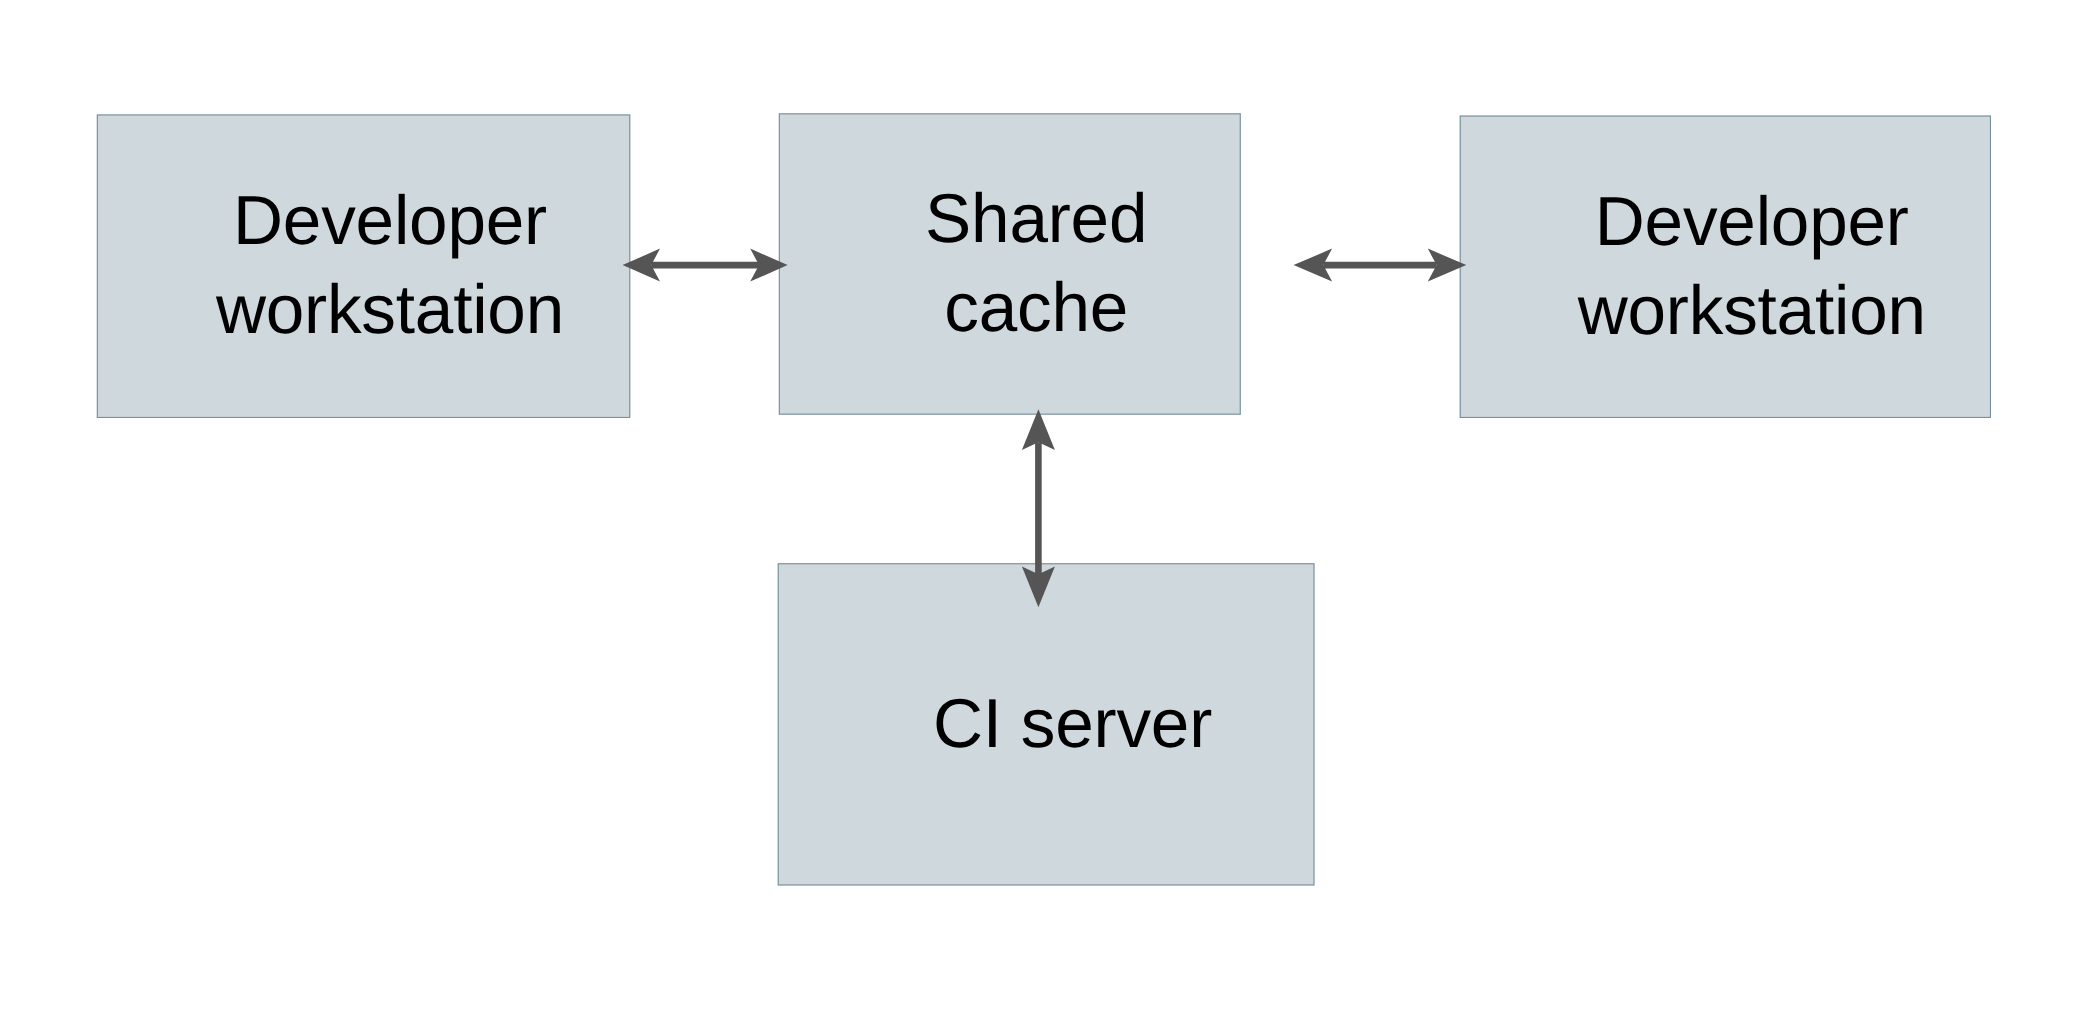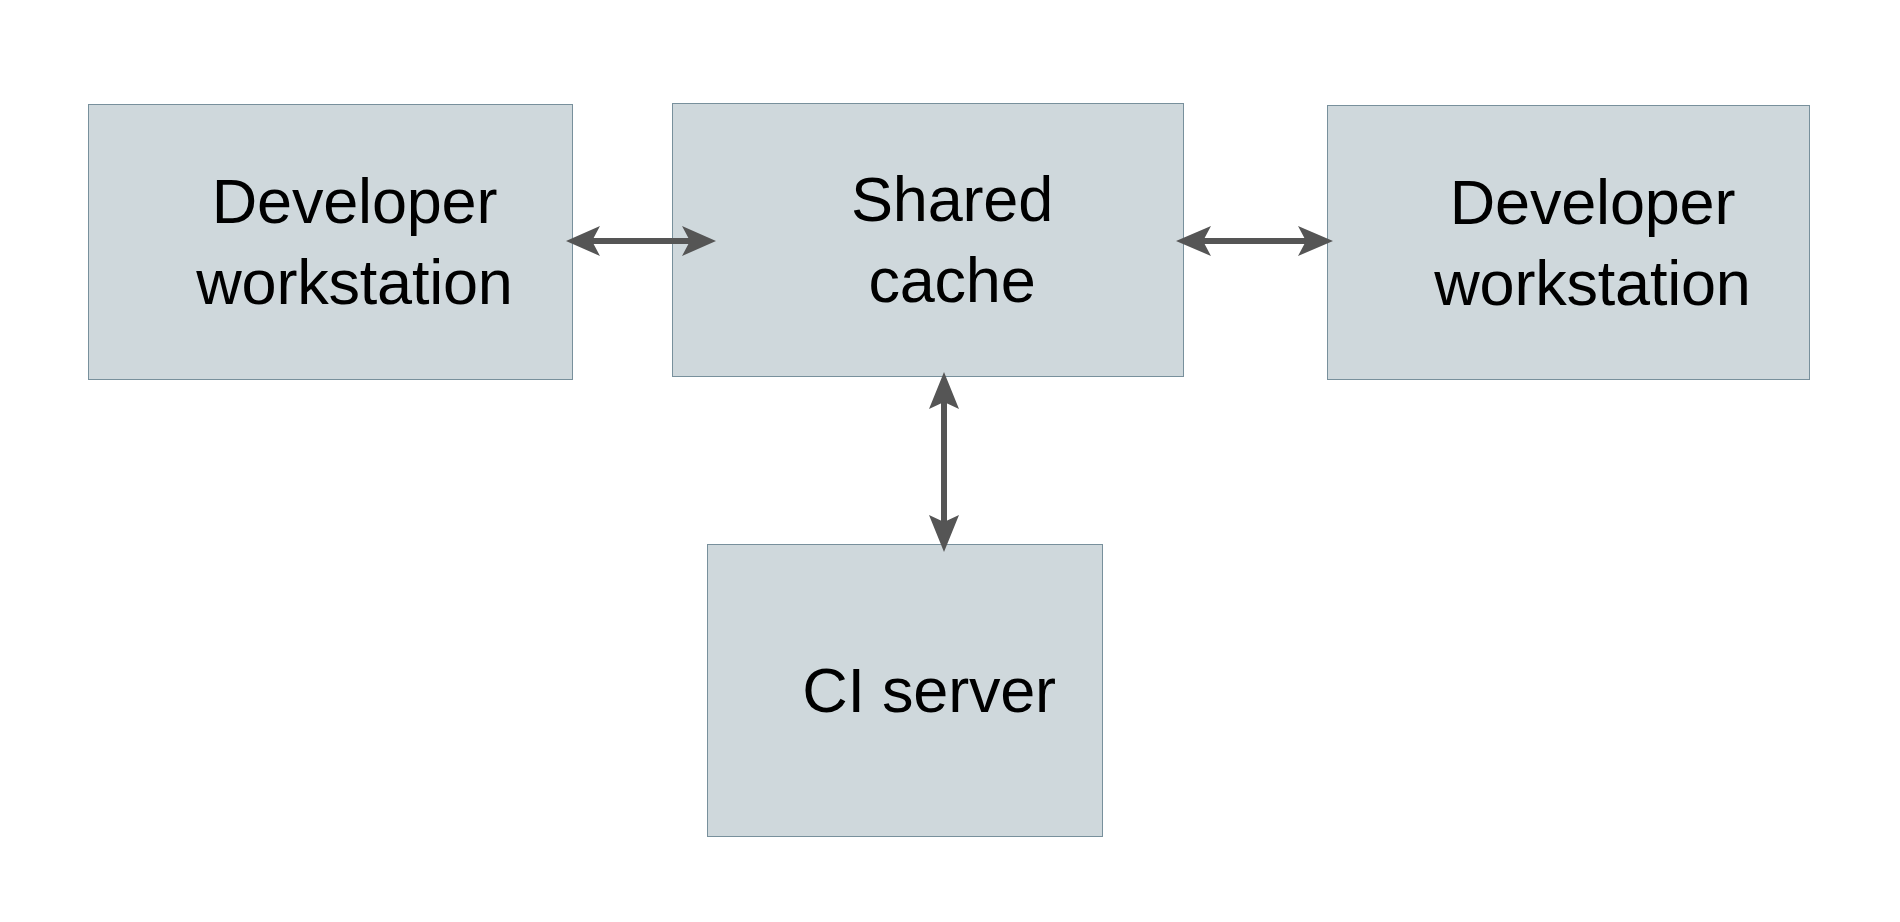--- a/index.html
+++ b/index.html
@@ -34,23 +34,23 @@
     font-size: 63px;
     line-height: 1.28;
     color: #000000;
     font-weight: 400;
     letter-spacing: -0.2px;
     white-space: pre-line;
     padding: 0 6px;
   }
   
   #node-dev-left  { left: 88px;   top: 104px; width: 485px; height: 276px; }
-  #node-cache     { left: 672px;  top: 103px; width: 512px; height: 274px; }
+  #node-cache     { left: 708px;  top: 103px; width: 420px; height: 274px; }
   #node-dev-right { left: 1327px; top: 105px; width: 483px; height: 275px; }
-  #node-ci        { left: 707px;  top: 544px; width: 396px; height: 293px; }
+  #node-ci        { left: 707px;  top: 512px; width: 488px; height: 293px; }
 
   .edge {
     position: absolute;
   }
   .edge svg { display: block; overflow: visible; }
 
   #edge-left   { left: 566px; top: 218px; width: 150px; height: 46px; }
   #edge-right  { left: 1176px; top: 218px; width: 157px; height: 46px; }
   #edge-bottom { left: 921px;  top: 372px; width: 46px;  height: 180px; }
 </style>

